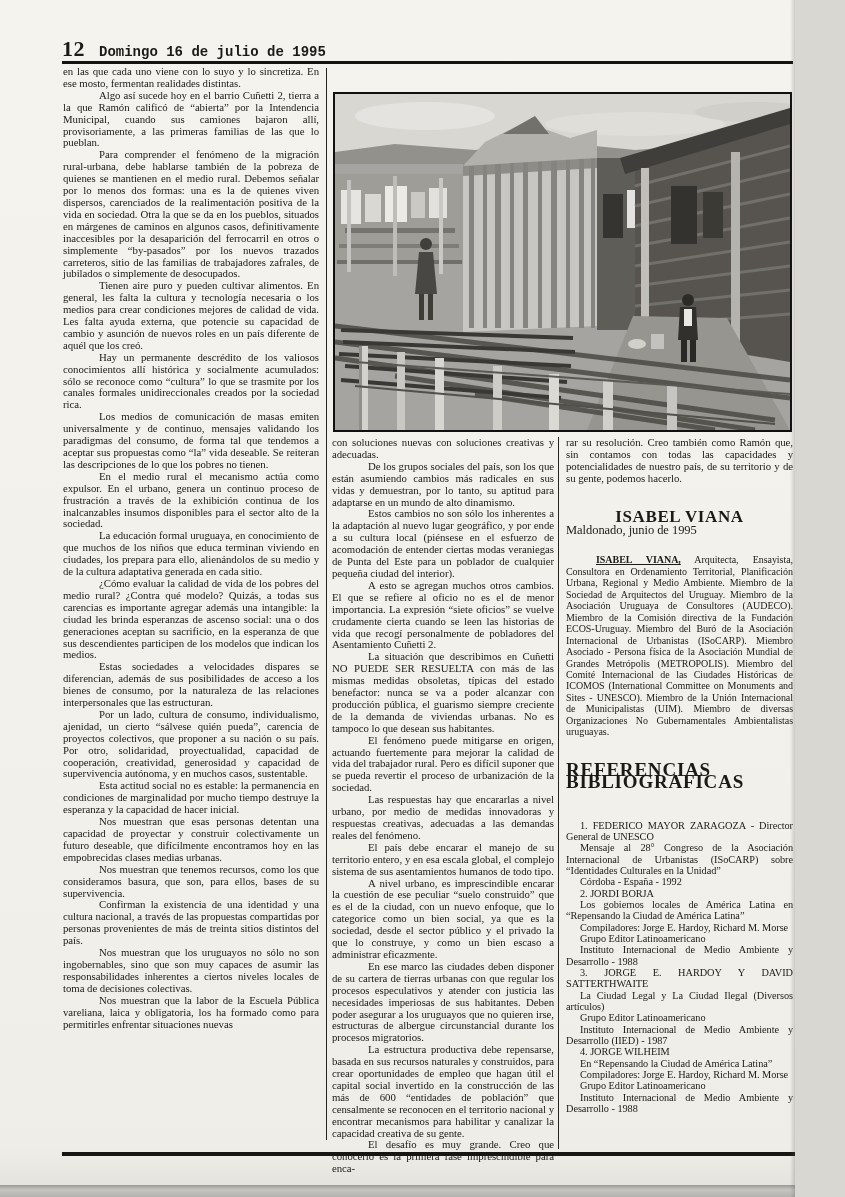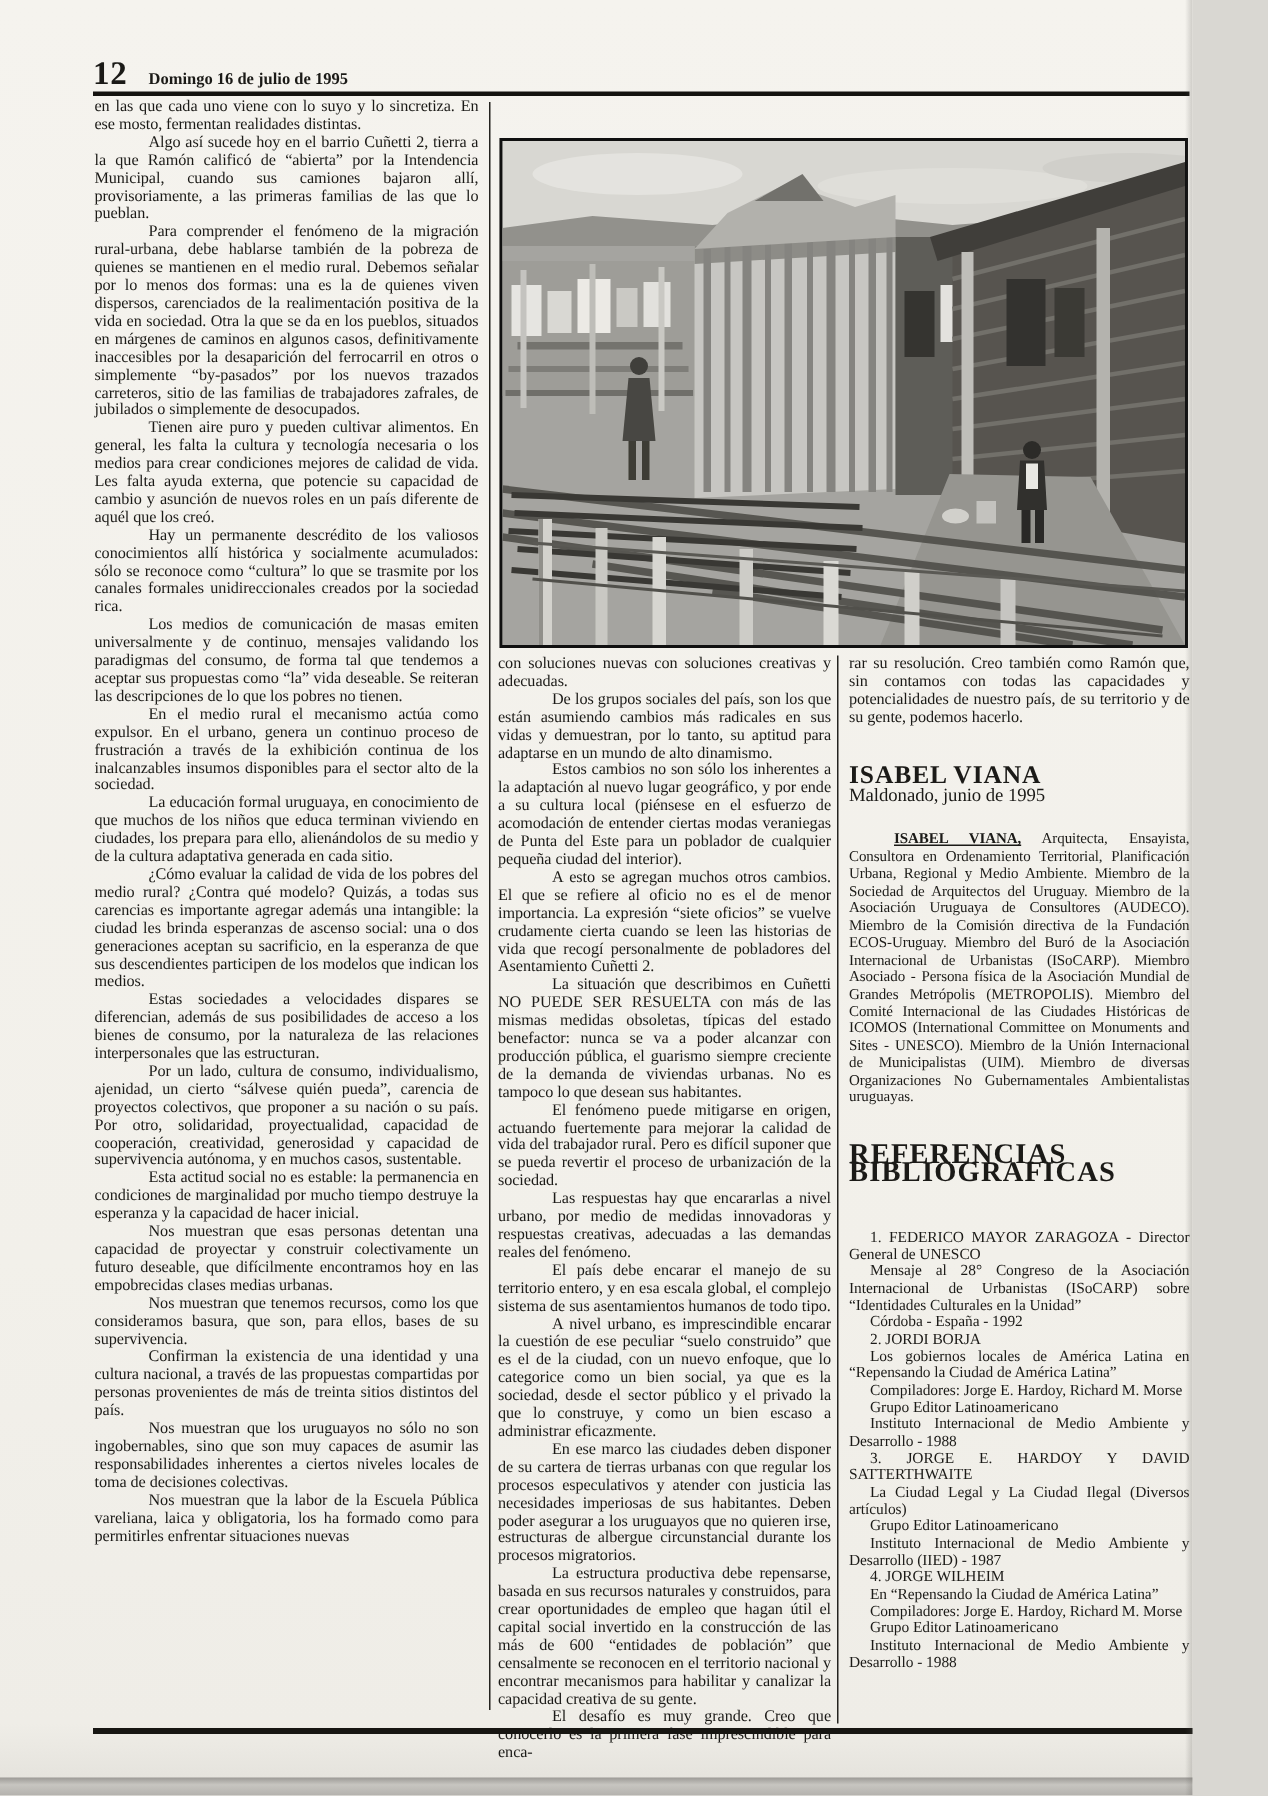--- a/index.html
+++ b/index.html
@@ -4,38 +4,38 @@
 <style>
   html,body{margin:0;padding:0;background:#d9d7d2;}
   .sheet{
     position:relative;width:795px;height:1197px;overflow:hidden;
     background:linear-gradient(180deg,#f5f3ee 0%,#f2f0ea 70%,#efede7 96%,#e2e0da 100%);
     font-family:"Liberation Serif","DejaVu Serif",serif;color:#1b1a17;
   }
   
   .header{position:absolute;left:62px;top:36px;width:730px;display:flex;align-items:baseline;gap:14px;}
   .pagenum{font-size:22px;font-weight:bold;letter-spacing:.5px;}
-  .pagedate{font-family:Liberation Serif, serif;font-weight:bold;font-size:11px;}
+  .pagedate{font-family:Liberation Mono, monospace;font-weight:bold;font-size:14px;}
   .header-rule{position:absolute;left:62px;top:61px;width:731px;height:3px;background:#14130f;}
   
   .col{position:absolute;text-align:justify;font-size:10.8px;line-height:11.9px;letter-spacing:-0.05px;}
   .col-left{left:63px;top:66px;width:256px;}
   .col-mid{left:332px;top:437px;width:222px;}
   .col-right{left:566px;top:437px;width:227px;}
   .para{margin:0;text-indent:36px;}
   .col-left .para:first-child,.col-mid .para:first-child,.para.no-indent{text-indent:0;}
   .vrule{position:absolute;width:1px;background:#24231f;}
   .vrule1{left:326px;top:68px;height:1072px;}
   .vrule2{left:558px;top:437px;height:712px;}
   
   .photo{position:absolute;left:333px;top:92px;width:455px;height:336px;margin:0;
     border:2px solid #101010;background:#b7b6b1;}
   .photo svg{display:block;width:100%;height:100%;}
   
-  .byline-name{margin:26px 0 2px 0;text-align:left;font-size:17px;font-weight:bold;letter-spacing:.6px;text-indent:0;}
+  .byline-name{margin:26px 0 2px 0;text-align:center;font-size:17px;font-weight:bold;letter-spacing:.6px;text-indent:0;}
   .byline-place{margin:0 0 18px 0;text-align:left;font-size:12.5px;text-indent:0;}
   .bio{margin:0;font-size:10px;line-height:11.45px;text-align:justify;text-indent:30px;}
   .bio strong{font-weight:bold;text-decoration:underline;}
   .ref-title{margin:26px 0 0 0;text-align:left;font-size:19px;font-weight:600;letter-spacing:.8px;text-indent:0;}
   .refs{margin-top:32px;font-size:10.3px;line-height:11.35px;}
   .refs .ref{margin:0;text-indent:14px;text-align:justify;}
   
   .bottom-rule{position:absolute;left:62px;top:1152px;width:763px;height:4px;background:#171612;}
   .page-bottom-edge{position:absolute;left:0;top:1185px;width:845px;height:12px;
     background:linear-gradient(180deg,#9b9995 0%,#c7c5c0 40%,#b4b2ae 100%);}

